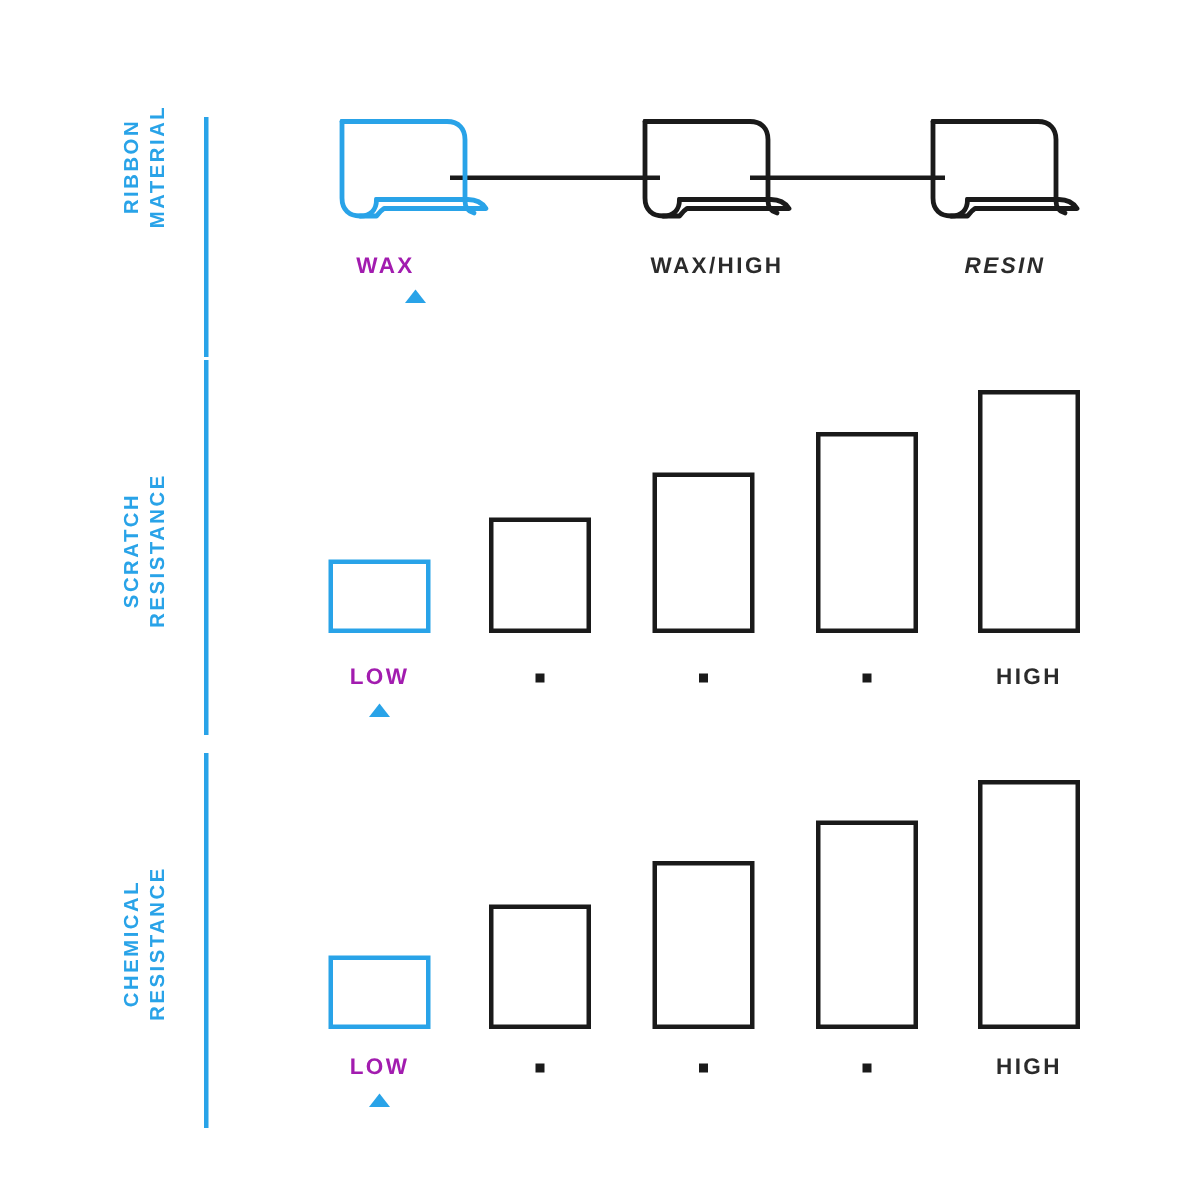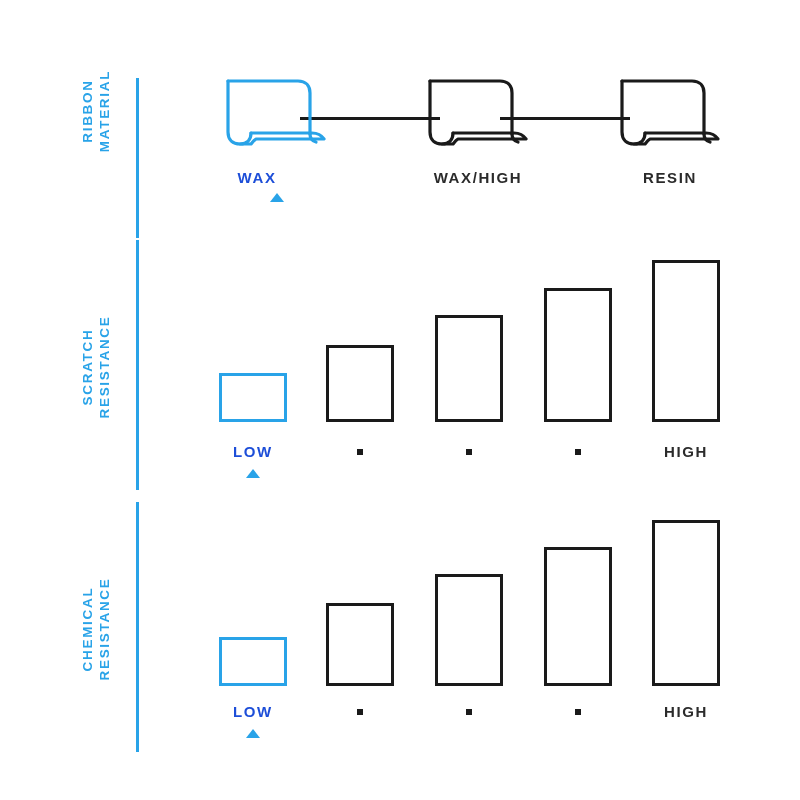--- a/index.html
+++ b/index.html
@@ -60,21 +60,21 @@
 
   
   .tick-label {
     position: absolute;
     text-align: center;
     font-weight: bold;
     font-size: 15px;
     letter-spacing: 1.6px;
     white-space: nowrap;
   }
-  .tick-label.accent { color: #1d4ed8; }
+  .tick-label.accent { color: #a21caf; }
   .tick-label.dark   { color: #2b2b2b; }
 
   .tick-dot {
     position: absolute;
     width: 6px;
     height: 6px;
     background: #1a1a1a;
   }
 
   .tick-arrow {
@@ -123,21 +123,21 @@
       <path d="M29 55 H90 C96 55 100 58 102 61 H34 C31 63 30 65 29 66 H18"></path>
       <path d="M88 56 C88 60 90 63 94 64"></path>
     </svg>
   </div>
 
   <div class="tick-label accent" style="left:203px; top:169px; width:108px;">WAX</div>
   <div class="tick-arrow" style="left:270px; top:193px;"></div>
 
   <div class="tick-label dark" style="left:404px; top:169px; width:148px;">WAX/HIGH</div>
 
-  <div class="tick-label dark" style="left:600px; top:169px; width:140px;">RESIN</div>
+  <div class="tick-label dark" style="left:600px; top:169px; width:140px;font-style:italic;">RESIN</div>
 
   <div class="row-axis-label" style="left:16px; top:350px; width:160px;">SCRATCH
 RESISTANCE</div>
   <div class="row-rule" style="top:240px; height:250px;"></div>
 
   <div class="bar accent" style="left:219px; top:373px; width:68px; height:49px;"></div>
   <div class="bar black" style="left:326px; top:345px; width:68px; height:77px;"></div>
   <div class="bar black" style="left:435px; top:315px; width:68px; height:107px;"></div>
   <div class="bar black" style="left:544px; top:288px; width:68px; height:134px;"></div>
   <div class="bar black" style="left:652px; top:260px; width:68px; height:162px;"></div>

